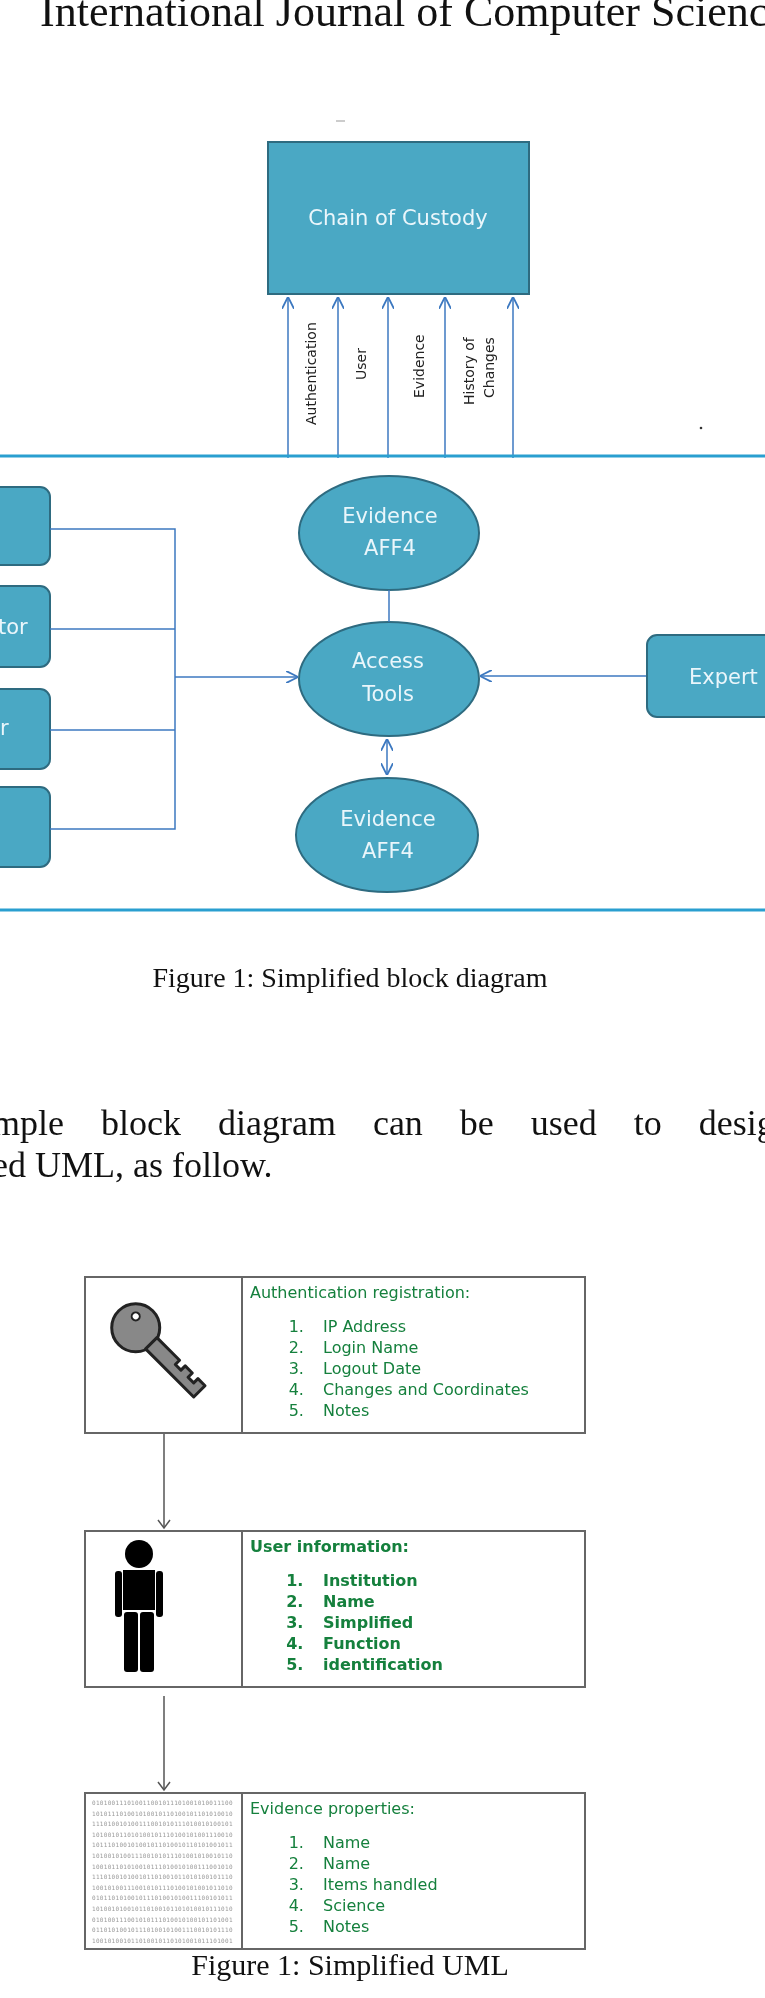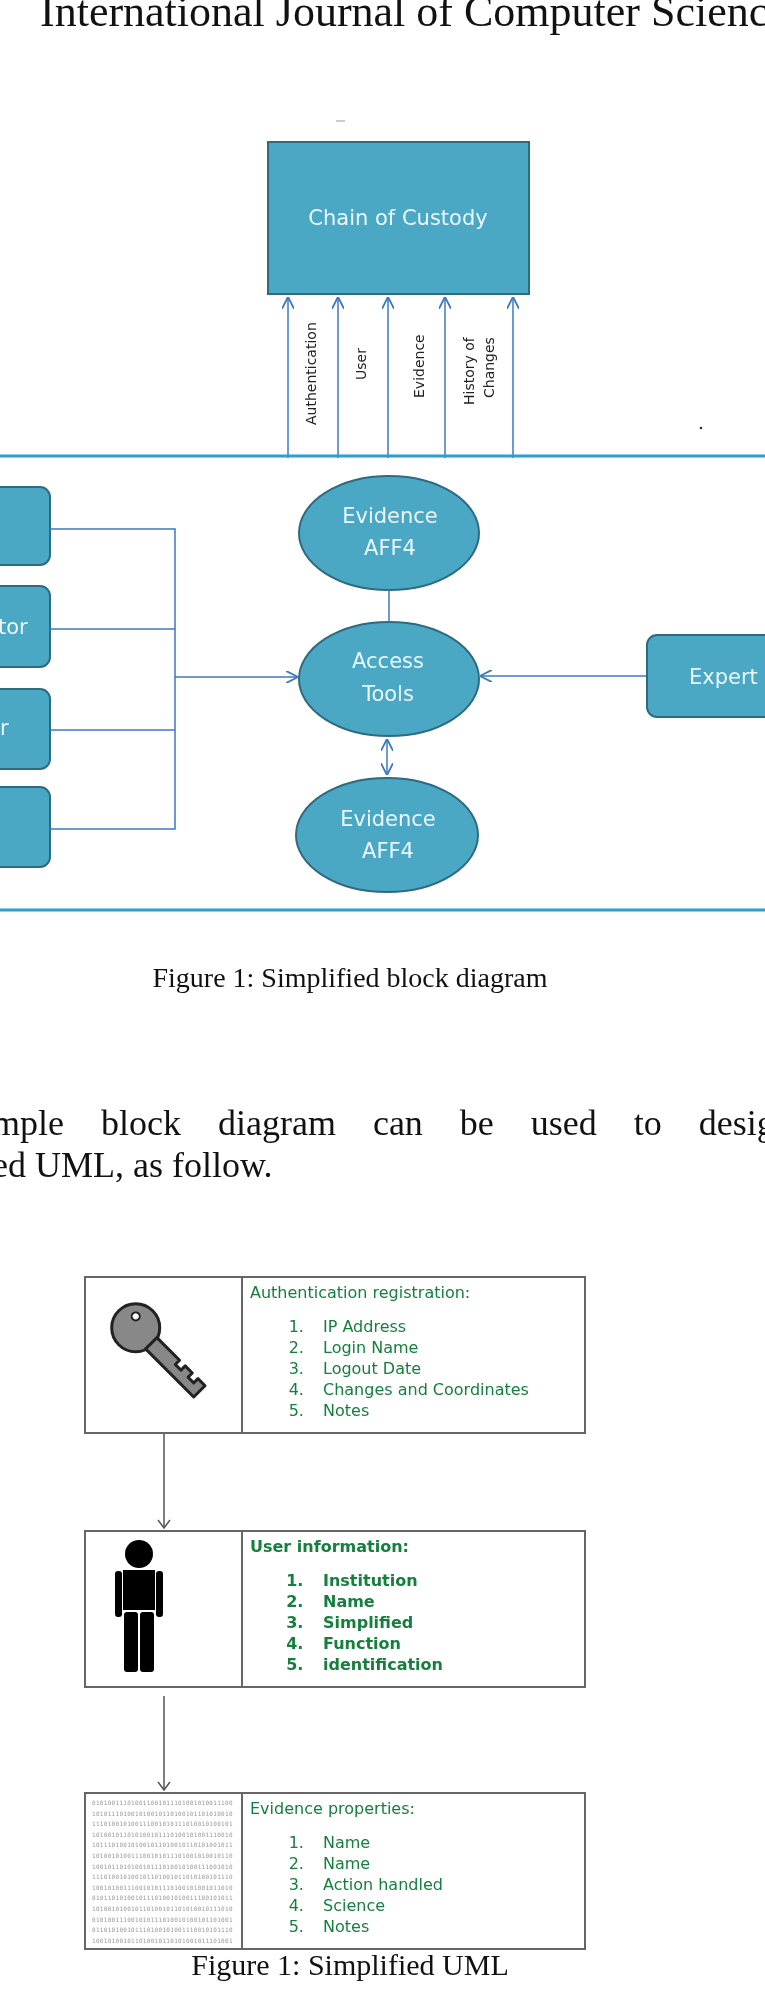--- a/index.html
+++ b/index.html
@@ -163,20 +163,20 @@
 
 <div class="uml-box" style="left:84px;top:1792px;width:498px;height:154px;">
   <div class="uml-icon-cell">
     <div class="binary">01010011101001100101110100101001110010101110100101001011010010110101001011101001010011100101011101001010010110100101101010010111010010100111001010111010010100101101001011010100101110100101001110010101110100101001011010010110101001011101001010011100101011101001010010110100101101010010111010010100111001010111010010100101101001011010100101110100101001110010101110100101001011010010110101001011101001010011100101011101001010010110100101101010010111010010100111001010111010010100101101001011010100101110100101001110010101</div>
   </div>
   <div class="uml-list uml-text">
     <div>Evidence properties:</div>
     <ol>
       <li>Name</li>
       <li>Name</li>
-      <li>Action handled</li>
+      <li>Items handled</li>
       <li>Science</li>
       <li>Notes</li>
     </ol>
   </div>
 </div>
 
 <div class="abs caption2">Figure 1: Simplified UML</div>
 
 </body></html>

